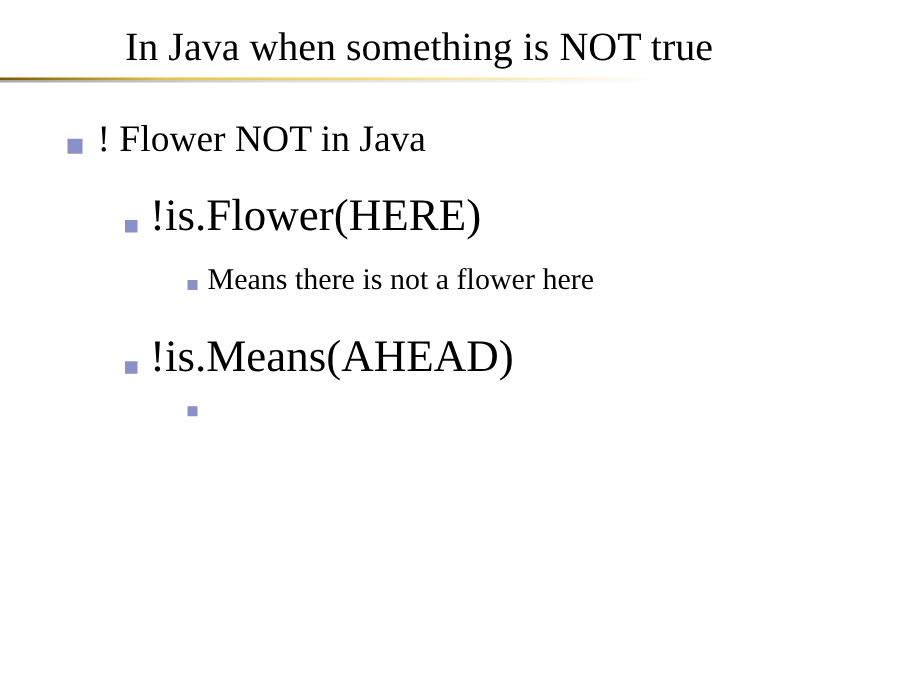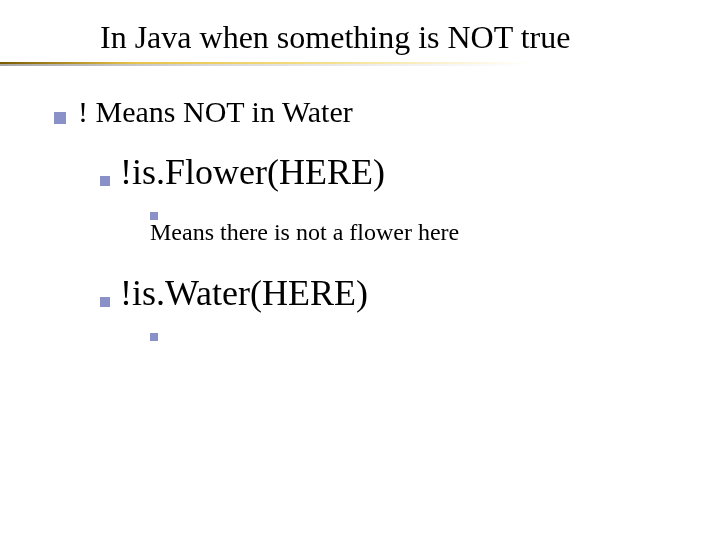--- a/index.html
+++ b/index.html
@@ -70,53 +70,53 @@
     background: #8a90c8; 
   }
   .bullet.sq.med {
     width: 10px; height: 10px; flex-basis: 10px; margin-right: 10px; top: 2px;
   }
   .bullet.sq.small {
     width: 8px; height: 8px; flex-basis: 8px; margin-right: 8px; top: 1px;
   }
   .lvl0 { font-size: 30px; margin-bottom: 22px; }
   .lvl1 { font-size: 36px; margin-left: 46px; margin-bottom: 18px; }
-  .lvl2 { font-size: 24px; margin-left: 96px; margin-bottom: 26px; flex-direction: column; }
+  .lvl2 { font-size: 24px; margin-left: 96px; margin-bottom: 26px; }
 </style>
 </head>
 <body>
 <div class="slide">
 
   <div class="title">In Java when something is NOT true</div>
 
   <div class="title-underline">
     <div class="grad"></div>
     <div class="shadow"></div>
   </div>
 
   <div class="body">
 
     <div class="row lvl0">
       <span class="bullet sq"></span>
-      <span>! Means NOT in Water</span>
+      <span>! Flower NOT in Java</span>
     </div>
 
     <div class="row lvl1">
       <span class="bullet sq med"></span>
       <span>!is.Flower(HERE)</span>
     </div>
 
     <div class="row lvl2">
       <span class="bullet sq small"></span>
       <span>Means there is not a flower here</span>
     </div>
 
     <div class="row lvl1">
       <span class="bullet sq med"></span>
-      <span>!is.Water(HERE)</span>
+      <span>!is.Means(AHEAD)</span>
     </div>
 
     <div class="row lvl2">
       <span class="bullet sq small"></span>
     </div>
 
   </div>
 </div>
 
 </body></html>

